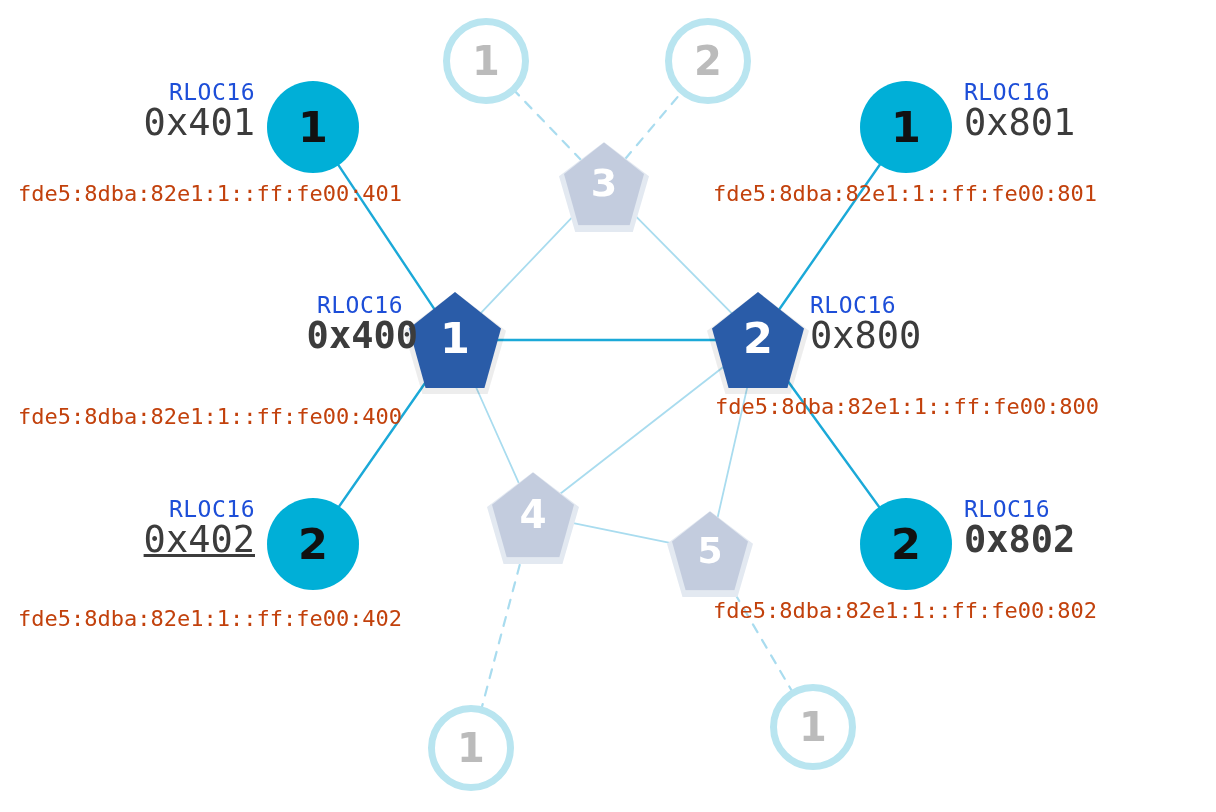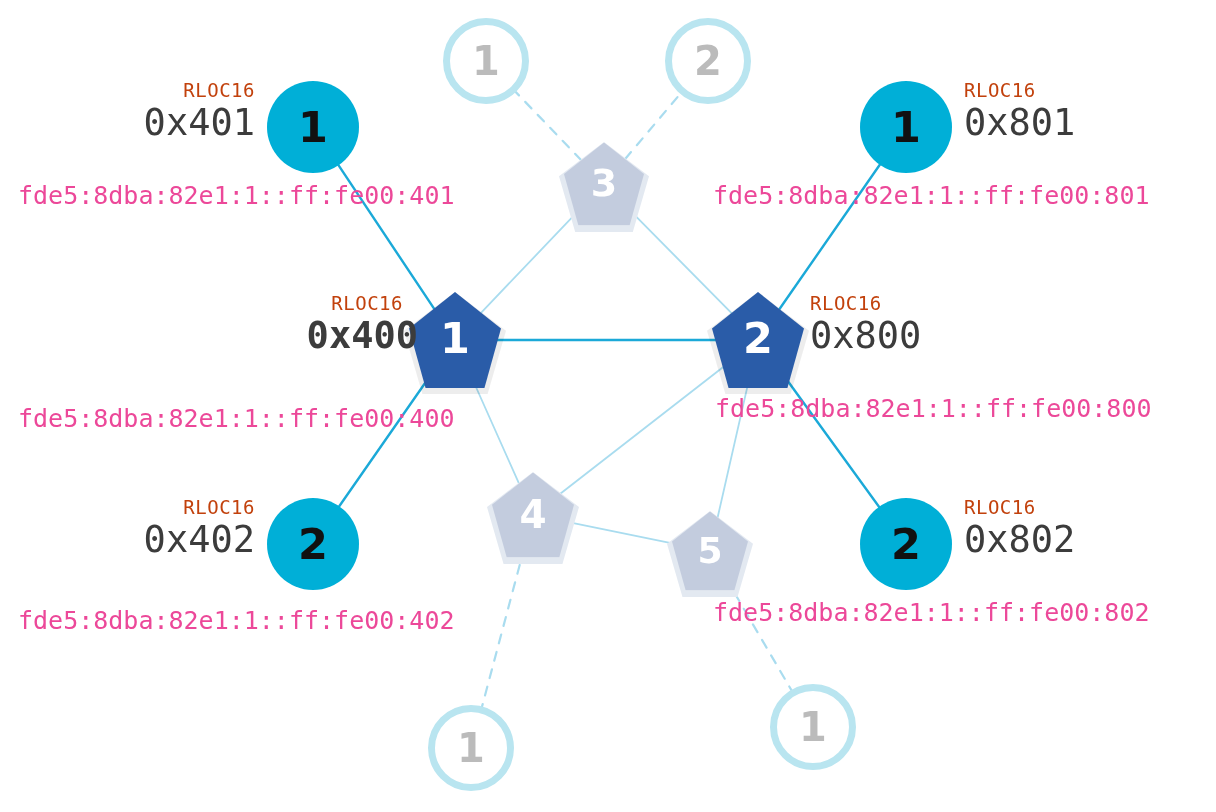--- a/index.html
+++ b/index.html
@@ -69,31 +69,31 @@
     background: #DFE5EE;
   }
 
   
   .lbl {
     position: absolute;
     white-space: nowrap;
     color: #3C3C3C;
   }
   .lbl-rloc-cap {
-    font-size: 19px;
+    font-size: 23px;
     letter-spacing: 0.5px;
-    color: #c2410c;
+    color: #1d4ed8;
   }
   .lbl-rloc-val {
     font-size: 37px;
     color: #3C3C3C;
   }
   .lbl-ipv6 {
-    font-size: 25px;
-    color: #ec4899;
+    font-size: 22px;
+    color: #c2410c;
     text-align: right;
   }
   .ta-right { transform: translateX(-100%); }
 </style>
 </head>
 <body>
 
 <div id="stage">
 
   <svg id="edges" viewBox="0 0 1216 812" xmlns="http://www.w3.org/2000/svg">
@@ -164,23 +164,23 @@
       <div class="lbl lbl-rloc-cap ta-right" style="left: 403px; top: 292px;">RLOC16</div>
       <div class="lbl lbl-rloc-val ta-right" style="left: 418px; top: 314px; font-weight: bold;">0x400</div>
       <div class="lbl lbl-ipv6" style="left: 18px; top: 404px;">fde5:8dba:82e1:1::ff:fe00:400</div>
       <div class="lbl lbl-rloc-cap" style="left: 810px; top: 292px;">RLOC16</div>
       <div class="lbl lbl-rloc-val" style="left: 810px; top: 314px;">0x800</div>
       <div class="lbl lbl-ipv6" style="left: 715px; top: 394px;">fde5:8dba:82e1:1::ff:fe00:800</div>
       <div class="lbl lbl-rloc-cap ta-right" style="left: 255px; top: 79px;">RLOC16</div>
       <div class="lbl lbl-rloc-val ta-right" style="left: 255px; top: 101px; text-align: center;">0x401</div>
       <div class="lbl lbl-ipv6" style="left: 18px; top: 181px;">fde5:8dba:82e1:1::ff:fe00:401</div>
       <div class="lbl lbl-rloc-cap ta-right" style="left: 255px; top: 496px;">RLOC16</div>
-      <div class="lbl lbl-rloc-val ta-right" style="left: 255px; top: 518px;">0x402</div>
+      <div class="lbl lbl-rloc-val ta-right" style="left: 255px; top: 518px; text-decoration: underline;">0x402</div>
       <div class="lbl lbl-ipv6" style="left: 18px; top: 606px;">fde5:8dba:82e1:1::ff:fe00:402</div>
       <div class="lbl lbl-rloc-cap" style="left: 964px; top: 79px;">RLOC16</div>
       <div class="lbl lbl-rloc-val" style="left: 964px; top: 101px;">0x801</div>
       <div class="lbl lbl-ipv6" style="left: 713px; top: 181px;">fde5:8dba:82e1:1::ff:fe00:801</div>
       <div class="lbl lbl-rloc-cap" style="left: 964px; top: 496px;">RLOC16</div>
-      <div class="lbl lbl-rloc-val" style="left: 964px; top: 518px;">0x802</div>
+      <div class="lbl lbl-rloc-val" style="left: 964px; top: 518px; font-weight: bold;">0x802</div>
       <div class="lbl lbl-ipv6" style="left: 713px; top: 598px;">fde5:8dba:82e1:1::ff:fe00:802</div>
     </div>
 
 </div>
 
 </body></html>

